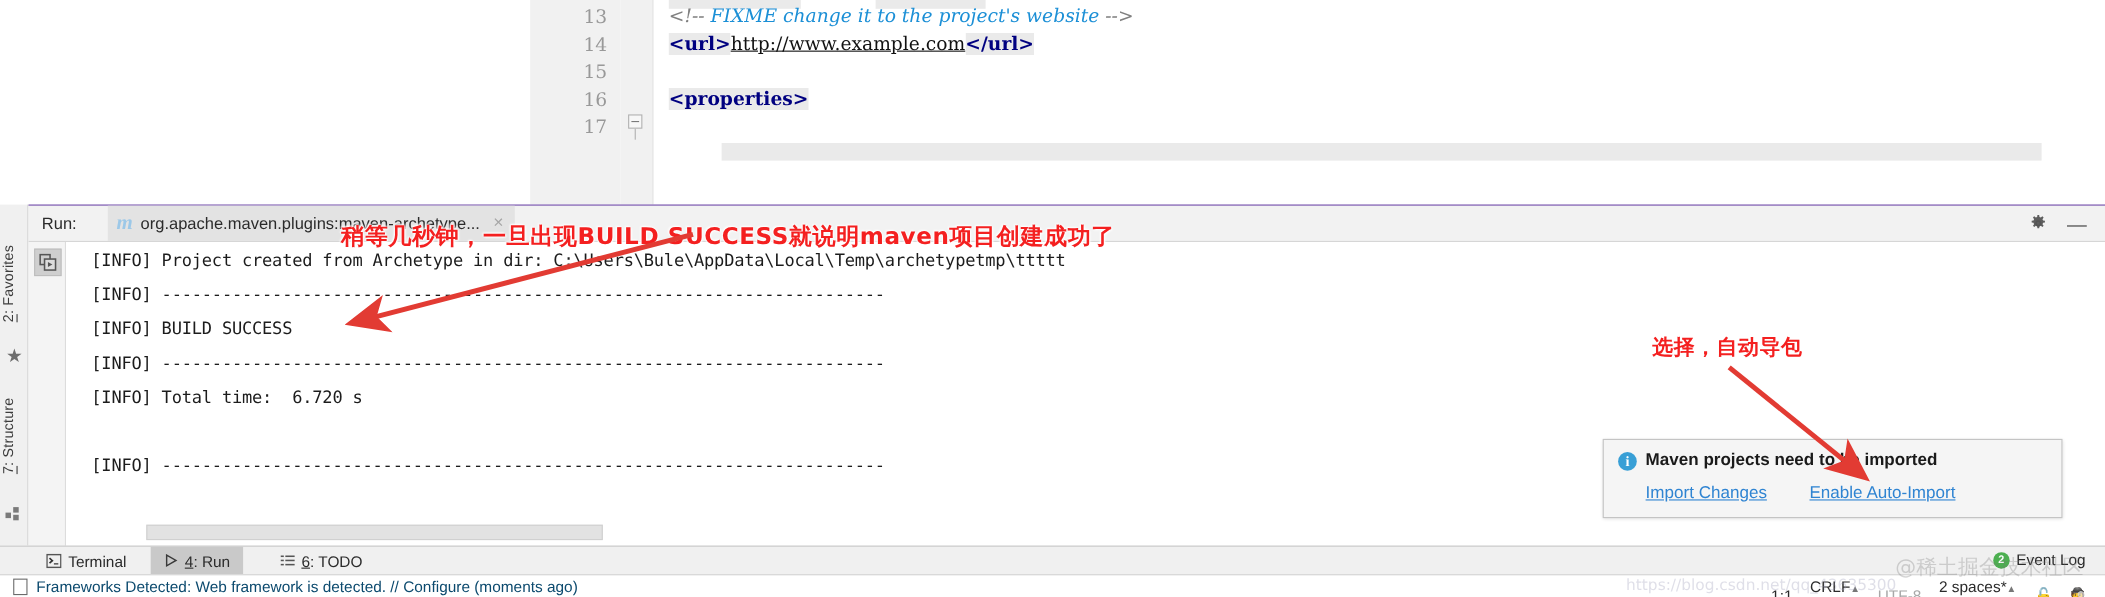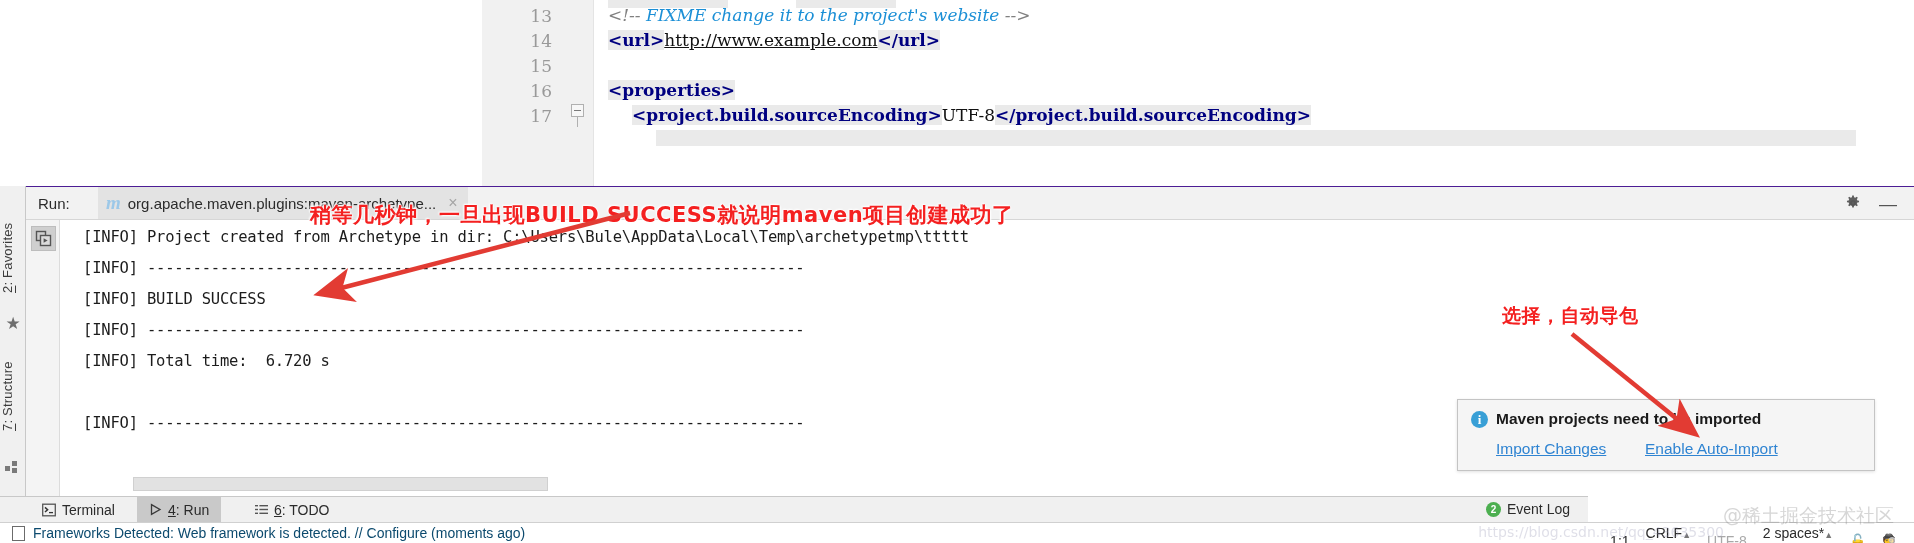--- a/index.html
+++ b/index.html
@@ -178,21 +178,21 @@
     font-weight: bold;
     text-shadow: 0 0 2px #fff, 0 0 2px #fff, 1px 1px 2px #fff, -1px -1px 2px #fff;
     white-space: nowrap;
   }
   .anno-main { left: 310px; top: 177px; font-size: 21px; letter-spacing: 0.5px; margin-top: 24px; }
   .anno-right { left: 1502px; top: 303px; font-size: 19px; letter-spacing: 0.5px; }
   .arrow-svg { position: absolute; pointer-events: none; }
 
   
   .bottom-tabs {
-    position: absolute; left: 0; top: 496px; width: 1588px; height: 26px;
+    position: absolute; left: 0; top: 496px; width: 1914px; height: 26px;
     background: #f0f0f0; border-top: 1px solid #c8c8c8;
   }
   .btab {
     position: absolute; top: 0; height: 25px;
     display: flex; align-items: center; padding: 0 12px;
     font-size: 14px; color: #2b2b2b;
   }
   .btab.active { background: #c9c9c9; }
   .btab .ico { margin-right: 6px; display: inline-flex; }
   .btab .ul { text-decoration: underline; }
@@ -268,21 +268,20 @@
       <div class="partial-hl" style="left:200px; top:-8px; width:100px;"></div>
 
       <div class="code-line" style="top:5px"><span class="tok-comment-mark">&lt;!--</span><span class="tok-comment"> FIXME change it to the project's website </span><span class="tok-comment-mark">--&gt;</span></div>
 
       <div class="code-line" style="top:30px"><span class="tok-tag hl">&lt;url&gt;</span><span class="tok-link">http://www.example.com</span><span class="tok-tag hl">&lt;/url&gt;</span></div>
 
       <div class="code-line" style="top:55px"></div>
 
       <div class="code-line" style="top:80px"><span class="tok-tag hl">&lt;properties&gt;</span></div>
 
-      <div class="code-line" style="top:105px; left:36px"><span class="tok-tag hl">&lt;project.build.sourceEncoding&gt;</span><span class="tok-text">UTF-8</span><span class="tok-tag hl">&lt;/project.build.sourceEncoding&gt;</span></div>
 
       <div class="partial-hl" style="left:60px; top:130px; width:1200px;"></div>
     </div>
   </div>
 
   <div class="left-strip">
     <div class="strip-item" style="top:22px; height:100px;"><span class="ul">2</span><span>: Favorites</span></div>
     <div class="strip-icon star-ico" style="top:130px;">★</div>
 
     <div class="strip-item" style="top:158px; height:105px;"><span class="ul">7</span><span>: Structure</span></div>

